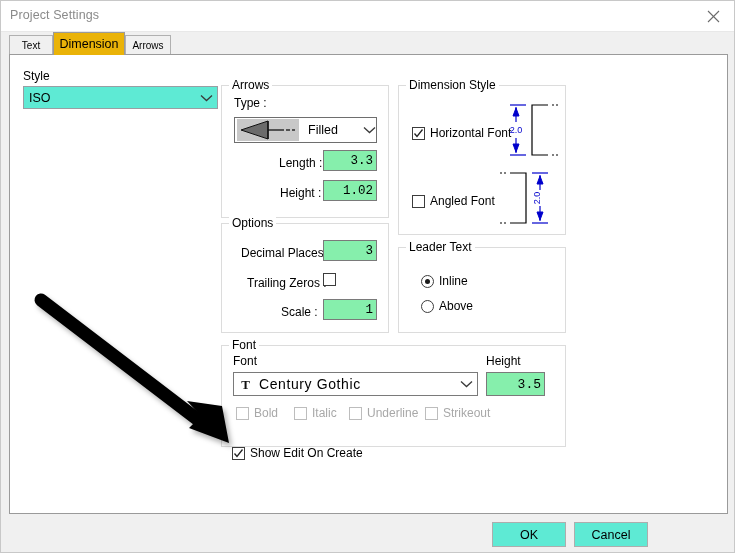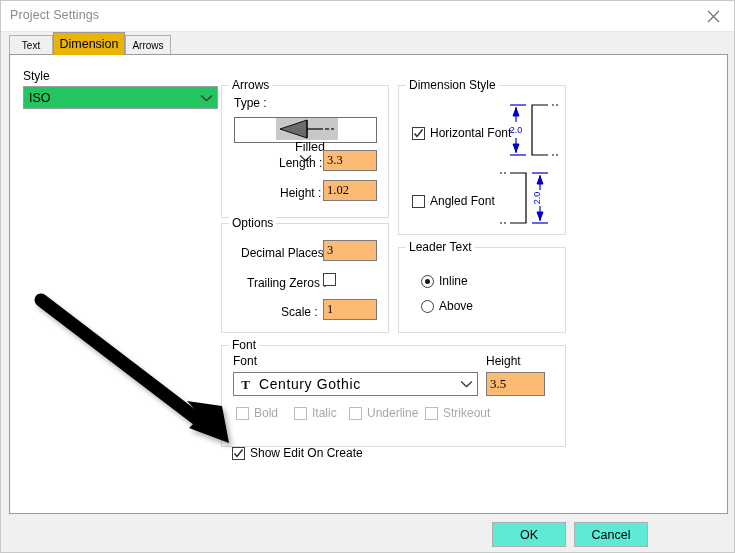--- a/index.html
+++ b/index.html
@@ -113,41 +113,42 @@
     top: -8px; left: 7px;
     background: #ffffff;
     padding: 0 3px;
     font-size: 12px;
     color: #000;
     white-space: nowrap;
   }
 
   .textbox {
     position: absolute;
-    background: #fdba74;
+    background: #86efac;
     border: 1px solid #7a7a7a;
     box-sizing: border-box;
-    font-family: Liberation Serif, serif;
+    font-family: Liberation Mono, monospace;
     font-size: 12.5px;
     color: #000;
     padding: 0 3px;
     line-height: 1;
     outline: none;
+    text-align: right;
   }
 
   .combo {
     position: absolute;
     border: 1px solid #7a7a7a;
     box-sizing: border-box;
     background: #ffffff;
     display: flex;
     align-items: center;
     cursor: default;
   }
-  .combo.style-combo { background: #22c55e; border-color: #999ea3; gap: 44px; }
+  .combo.style-combo { background: #5eead4; border-color: #999ea3; gap: 44px; }
   .combo .combo-text {
     font-size: 12.5px;
     color: #000;
     padding-left: 5px;
     flex: 1;
     white-space: nowrap;
     overflow: hidden;
   }
   .combo .chev {
     width: 22px;
@@ -190,21 +191,20 @@
 
   
   .arrow-combo {
     position: absolute;
     border: 1px solid #6e6e6e;
     background: #ffffff;
     box-sizing: border-box;
     display: flex;
     align-items: center;
     cursor: default;
-    flex-direction: column;
   }
   .arrow-preview {
     width: 62px; height: 22px;
     background: #c8c8c8;
     margin-left: 2px;
     flex: none;
     position: relative;
   }
   .arrow-combo .ac-text {
     font-size: 12.5px;

